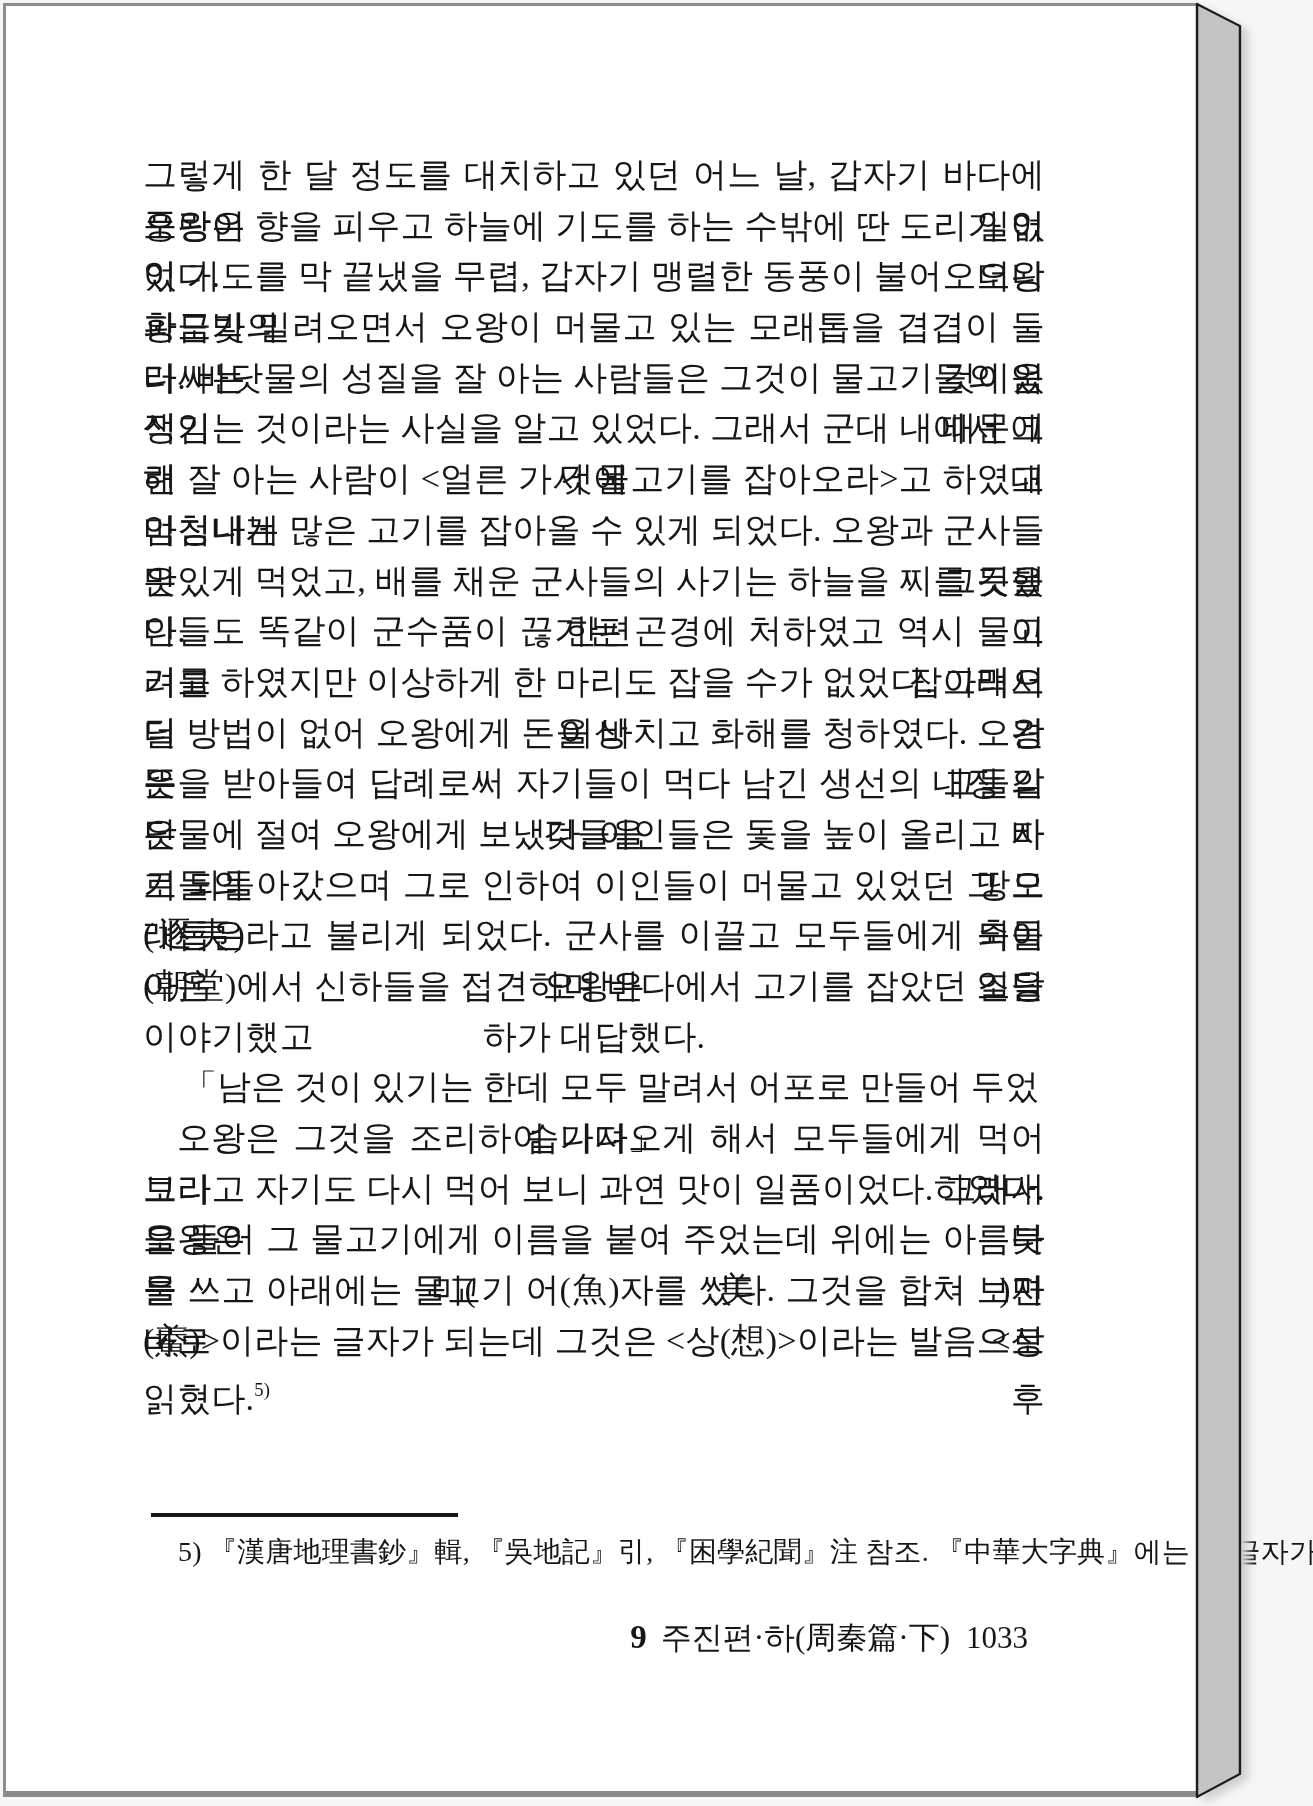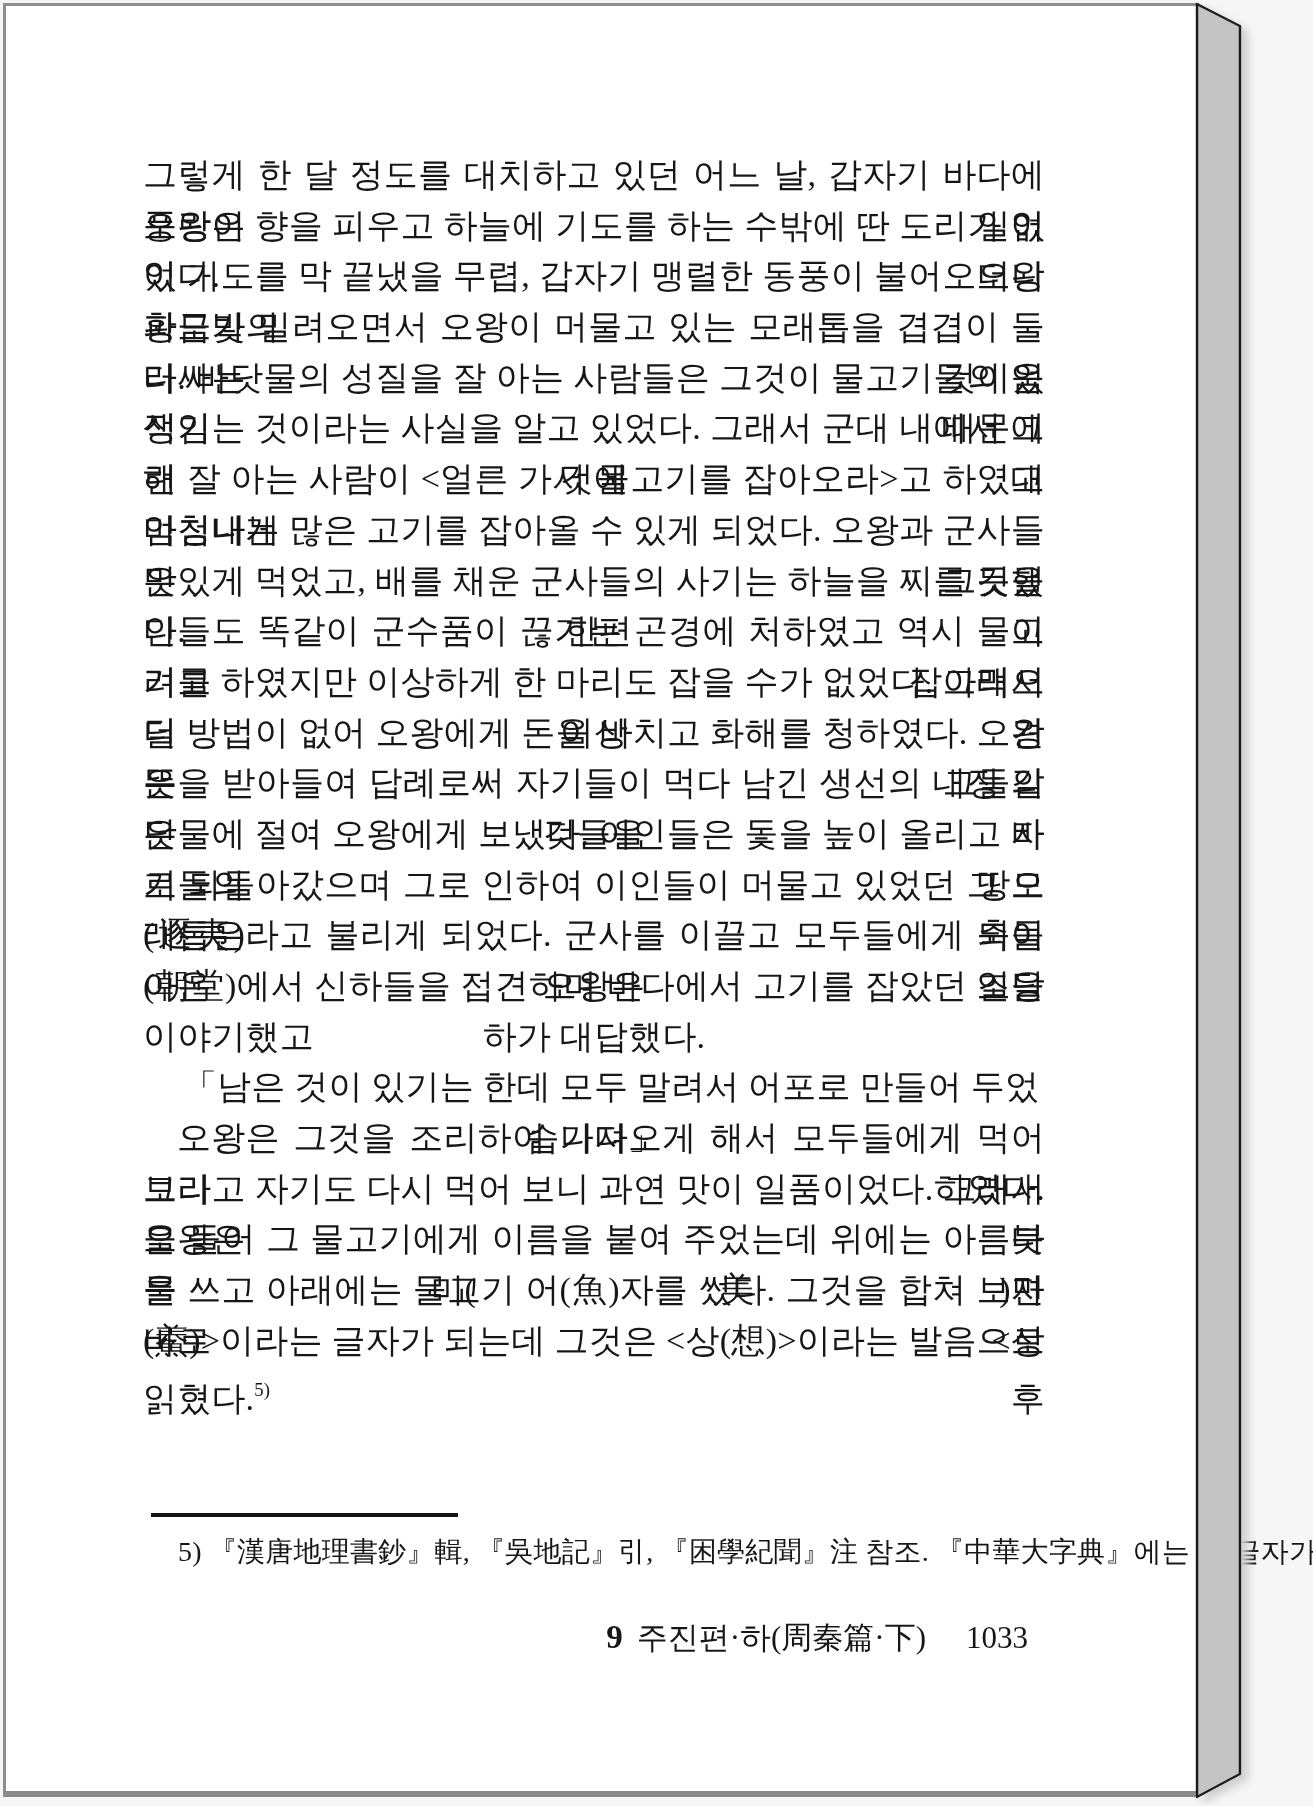--- a/index.html
+++ b/index.html
@@ -46,21 +46,21 @@
     position:absolute;left:172px;top:1527px;width:960px;
     font-size:28px;white-space:nowrap;
     letter-spacing:0.2px;
   }
   .footer{
     position:absolute;left:137px;top:1611px;width:885px;
     font-size:31px;
     display:flex;justify-content:flex-end;align-items:baseline;
   }
   .footer .vol{font-weight:bold;font-size:33px;margin-right:14px;}
-  .footer .pageno{margin-left:40px;}
+  .footer .pageno{margin-left:16px;}
 </style>
 </head>
 <body>
 
 <div class="stage">
 
   <div class="page">
     <div class="body-text">
         <div class="bline just">그렇게 한 달 정도를 대치하고 있던 어느 날, 갑자기 바다에 풍랑이 일어</div>
         <div class="bline just">오왕은 향을 피우고 하늘에 기도를 하는 수밖에 딴 도리가 없었다. 오왕</div>

